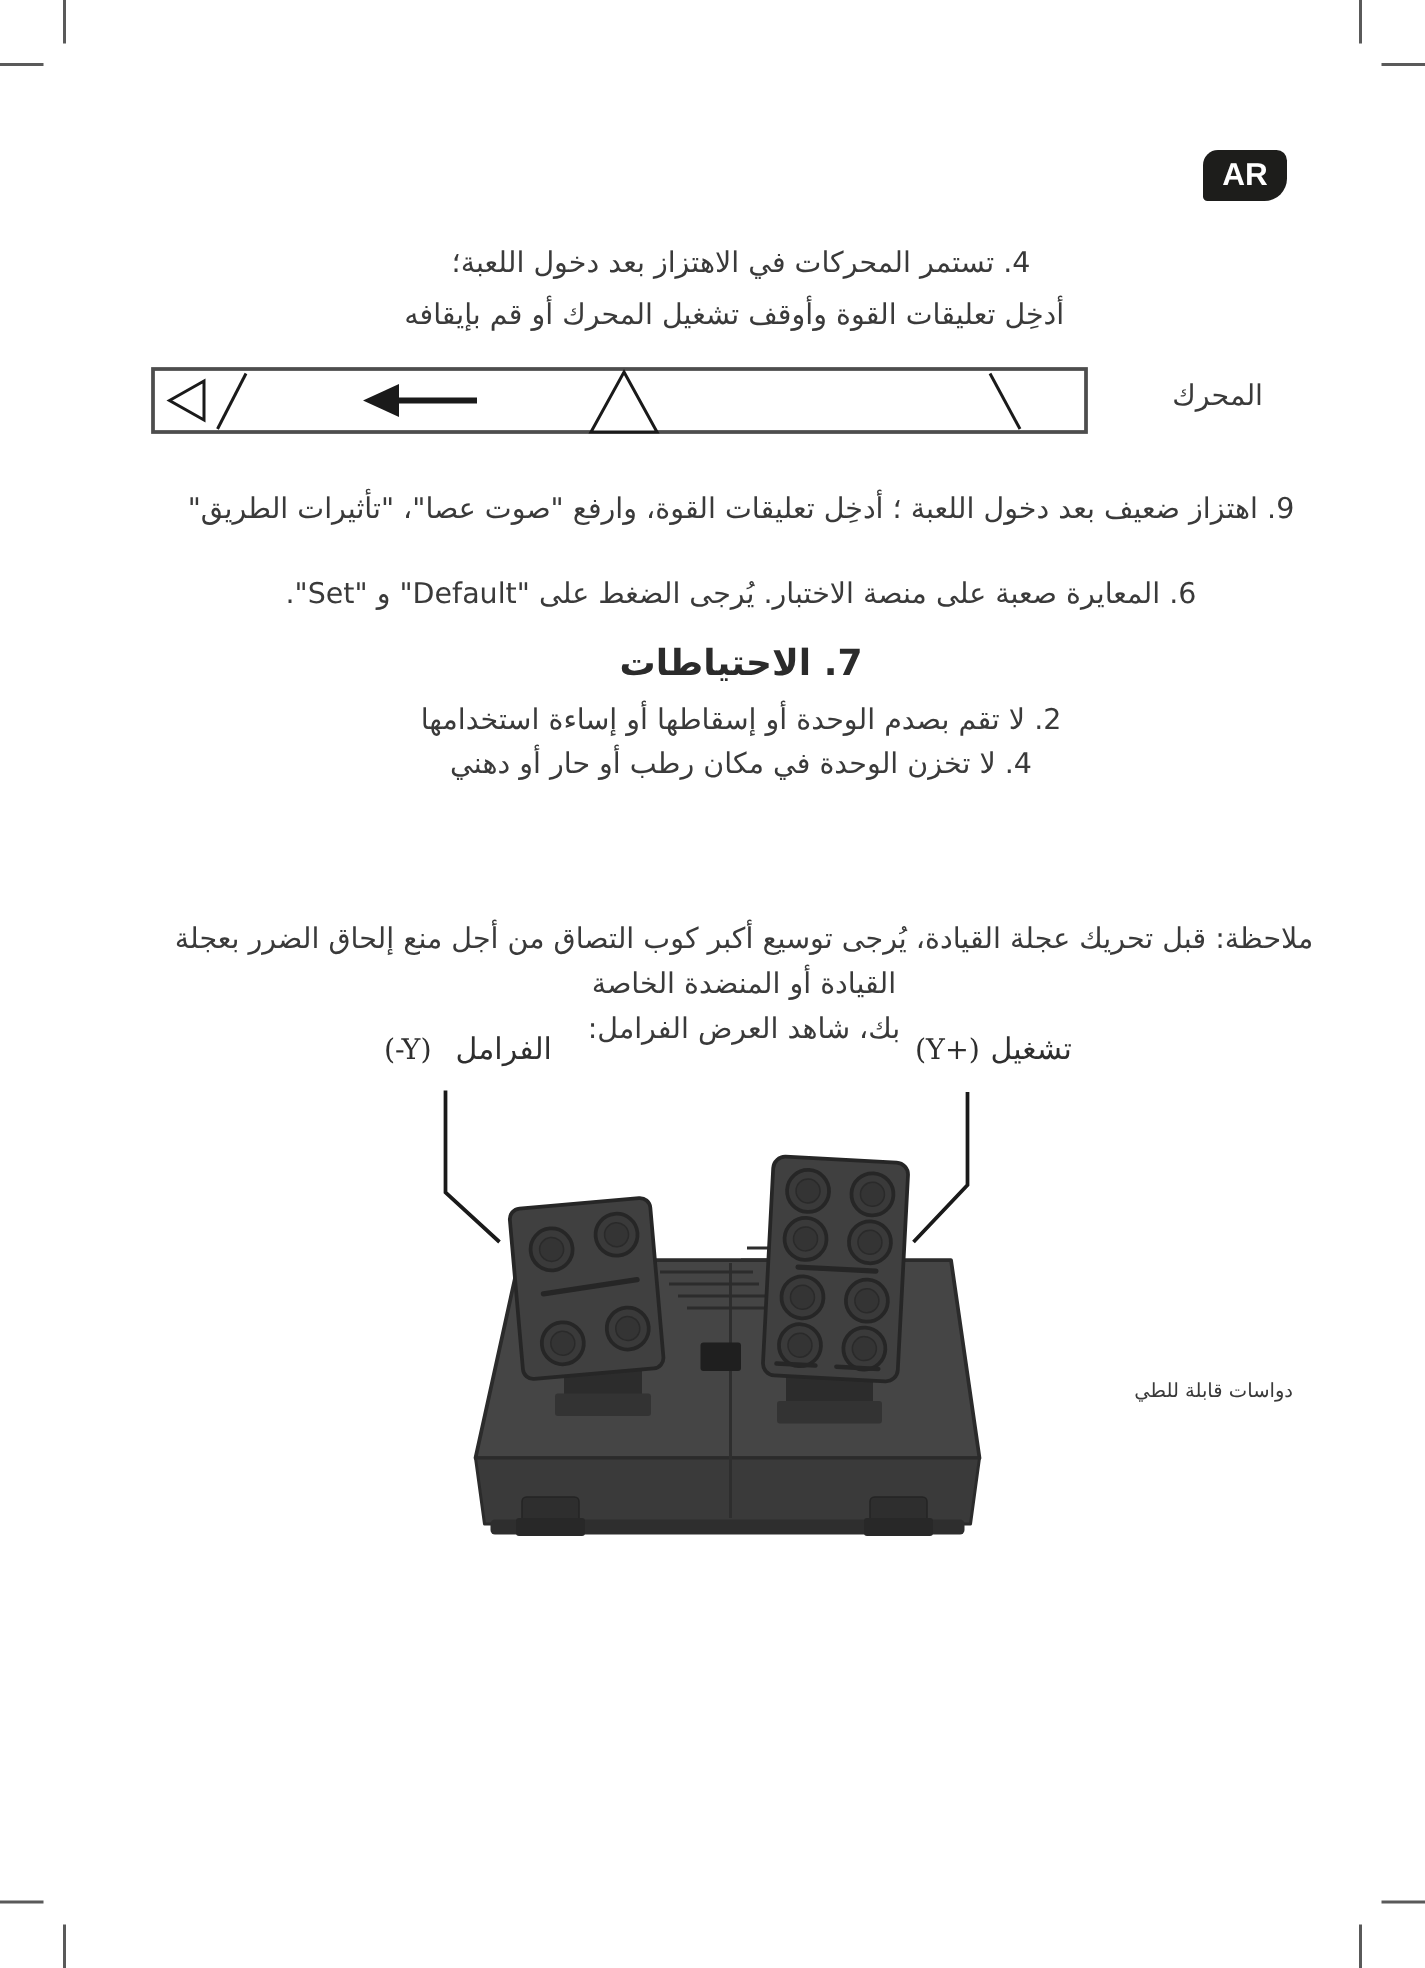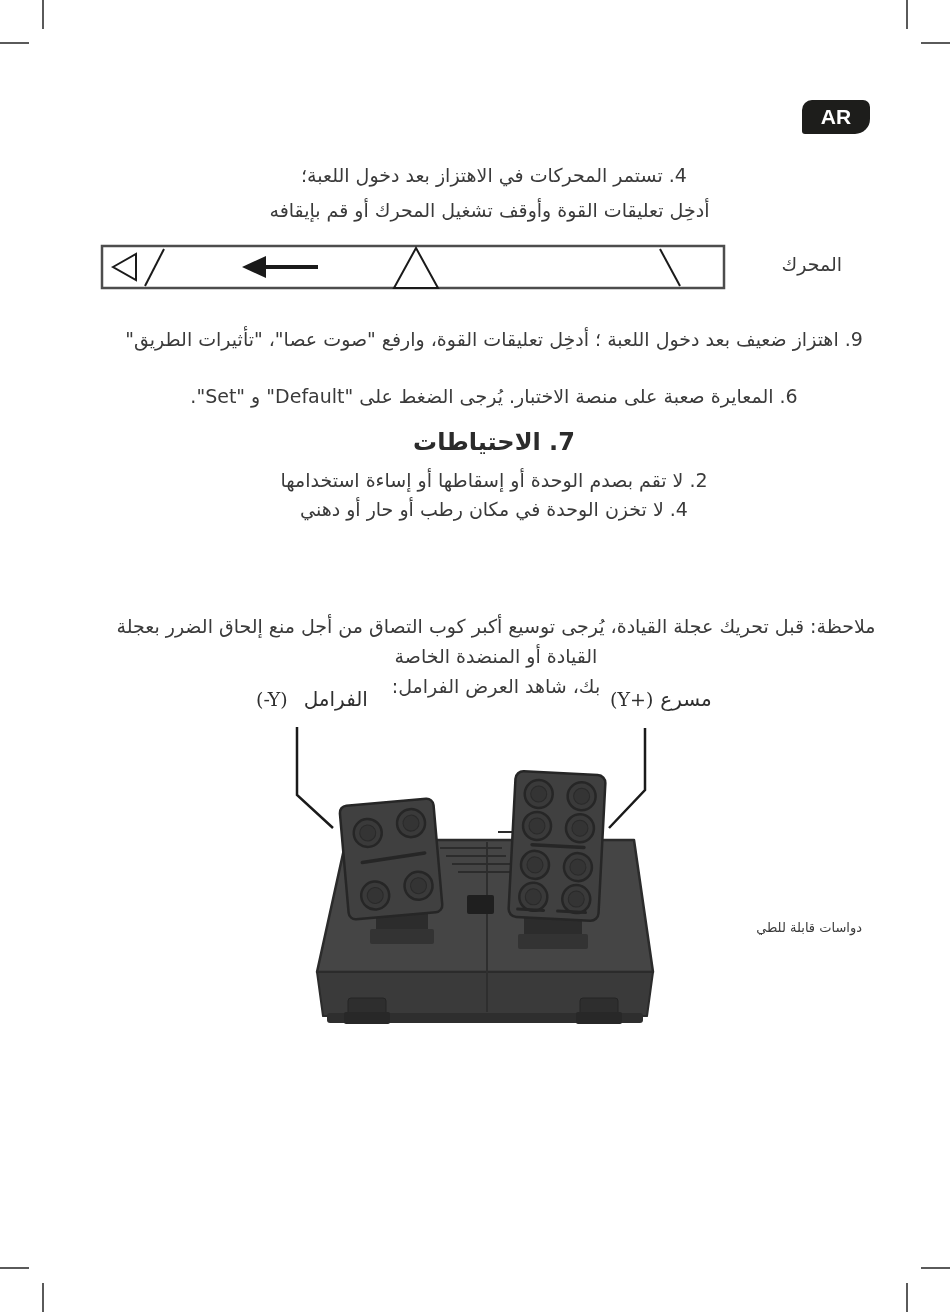--- a/index.html
+++ b/index.html
@@ -6,21 +6,21 @@
   body {
     width:950px; height:1312px; position:relative; overflow:hidden;
     background:#ffffff; color:#3a3a3a;
     font-family:"DejaVu Sans", sans-serif;
   }
   .abs { position:absolute; }
   .mark { position:absolute; background:#5a5a5a; }
   .rtl { direction:rtl; text-align:center; }
 
   .ar-badge {
-    position:absolute; left:802px; top:100px; width:68px; height:34px;
+    position:absolute; left:802px; top:100px; width:56px; height:34px;
     background:#1d1d1b; color:#ffffff;
     font-family:"Liberation Sans", sans-serif; font-size:21px; font-weight:600;
     display:flex; align-items:center; justify-content:center;
     border-radius:10px 7px 15px 3px;
   }
 
   .body-text { font-size:19px; line-height:35px; }
   .step4 { right:62px; top:158px; left:100px; }
   .step5 { right:62px; top:322px; left:100px; }
   .step6 { right:62px; top:379px; left:100px; }
@@ -88,21 +88,21 @@
   <div>ملاحظة: قبل تحريك عجلة القيادة، يُرجى توسيع أكبر كوب التصاق من أجل منع إلحاق الضرر بعجلة القيادة أو المنضدة الخاصة</div>
   <div>بك، شاهد العرض الفرامل:</div>
 </div>
 
 <div class="callout brake-callout">
   <span class="axis" dir="ltr">(-Y)</span>
   <span>الفرامل</span>
 </div>
 <div class="callout accel-callout">
   <span class="axis" dir="ltr">(Y+)</span>
-  <span>مسرع</span>
+  <span>تشغيل</span>
 </div>
 
 <svg class="abs callout-lines" viewBox="0 0 460 125">
   <polyline points="47,15 47,83 83,116" fill="none" stroke="#1a1a1a" stroke-width="2.5"></polyline>
   <polyline points="395,16 395,78 359,116" fill="none" stroke="#1a1a1a" stroke-width="2.5"></polyline>
 </svg>
 
 <svg class="abs pedal-svg" viewBox="0 0 364 278">
   <g>
     <polygon points="48,82 336,82 355,214 19,214" fill="#454545" stroke="#2b2b2b" stroke-width="2.5" stroke-linejoin="round"></polygon>

